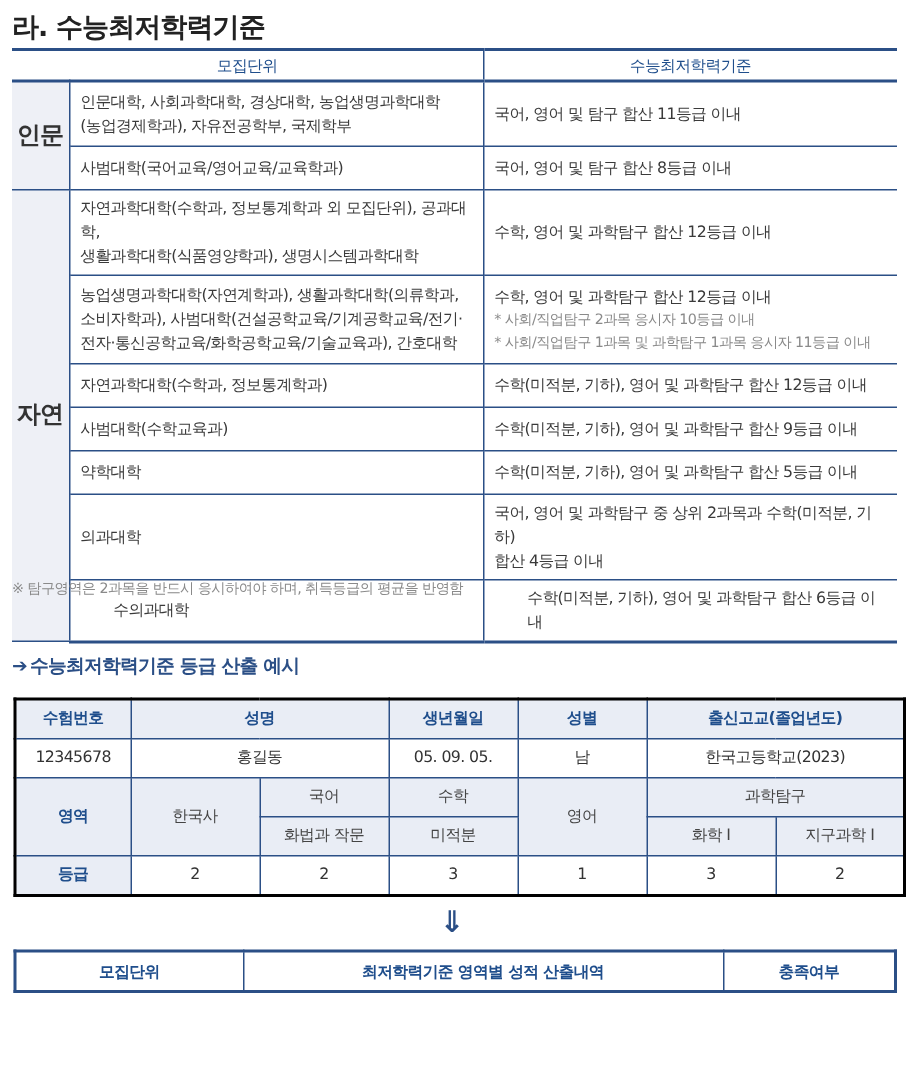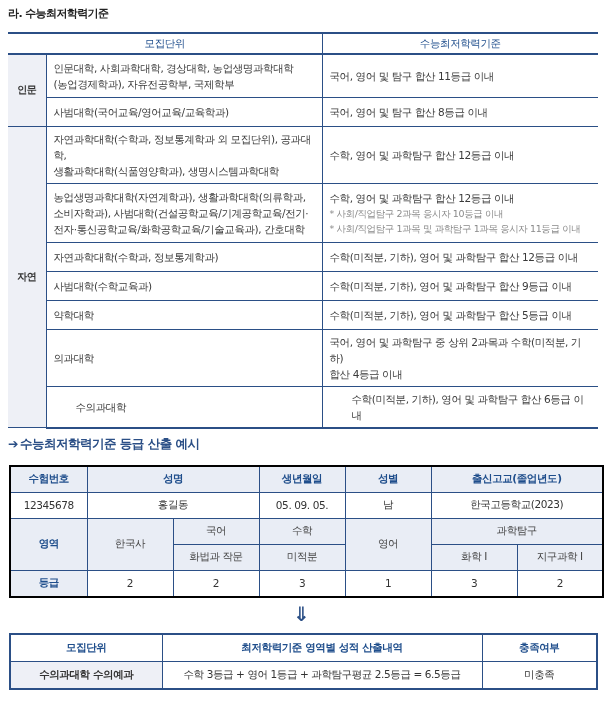--- a/index.html
+++ b/index.html
@@ -1,29 +1,29 @@
 <!DOCTYPE html>
 <html><head>
 <meta charset="utf-8">
 <style>
   * { box-sizing: border-box; margin: 0; padding: 0; }
   html, body { width: 606px; height: 718px; background: #ffffff; overflow: hidden; }
   body { font-family: "DejaVu Sans", "Liberation Sans", sans-serif; color: #333333; position: relative; font-size: 10.5px; letter-spacing: -0.4px; }
 
-  .section-title { position: absolute; left: 8px; top: 6px; font-size: 11px; font-weight: bold; color: #222; letter-spacing: -0.6px; }
+  .section-title { position: absolute; left: 8px; top: 6px; font-size: 18px; font-weight: bold; color: #222; letter-spacing: -0.6px; }
 
   
   .t1 { position: absolute; left: 8px; top: 32px; width: 590px; border-collapse: collapse; table-layout: fixed; }
   .t1 th, .t1 td { border: 1px solid #2b4f86; vertical-align: middle; }
   .t1 tr:first-child th { border-top: 2px solid #2b4f86; border-bottom: 2px solid #2b4f86; }
   .t1 tr:last-child td { border-bottom: 2px solid #2b4f86; padding-left: 29px; }
   .t1 th { height: 21px; color: #1f4e8c; font-weight: normal; font-size: 10.5px; text-align: center; background: #fff; }
   .t1 .first-col { border-left: none; }
   .t1 .last-col { border-right: none; }
-  .t1 .grp { background: #eef0f6; color: #333; font-weight: bold; text-align: center; font-size: 10px; }
+  .t1 .grp { background: #eef0f6; color: #333; font-weight: bold; text-align: center; font-size: 16px; }
   .t1 td.unit, .t1 td.crit { padding: 4px 7px; line-height: 16px; color: #3a3a3a; }
   .t1 .note { color: #8a8a8a; font-size: 9.5px; line-height: 15px; display: block; }
 
   .footnotes { position: absolute; left: 8px; top: 385px; font-size: 9.5px; color: #8a8a8a; line-height: 16px; }
 
   .sub-title { position: absolute; left: 8px; top: 436px; font-size: 12.5px; font-weight: bold; color: #2b4f86; letter-spacing: -0.5px; }
   .sub-title .arrow { margin-right: 2px; }
 
   
   .t2 { position: absolute; left: 9px; top: 465px; width: 587px; border-collapse: collapse; table-layout: fixed; border: 2px solid #000000; }
@@ -110,20 +110,21 @@
     </td>
   </tr>
   <tr style="height:29px">
     <td class="unit">수의과대학</td>
     <td class="crit last-col">수학(미적분, 기하), 영어 및 과학탐구 합산 6등급 이내</td>
   </tr>
 </tbody>
   </table>
 
 <div class="footnotes">
+  <div>※ 탐구영역은 2과목을 반드시 응시하여야 하며, 취득등급의 평균을 반영함</div>
 </div>
 
 <div class="sub-title">
   <span class="arrow">➔</span><span>수능최저학력기준 등급 산출 예시</span>
 </div>
 
 <table class="t2">
   <colgroup>
     <col style="width:77px">
       <col style="width:86px">
@@ -181,19 +182,14 @@
       <col style="width:152px">
       <col style="width:320px">
       <col style="width:115px">
     </colgroup>
   <tbody>
       <tr>
     <td class="h">모집단위</td>
     <td class="h">최저학력기준 영역별 성적 산출내역</td>
     <td class="h">충족여부</td>
   </tr>
-  <tr>
-    <td class="unit-cell">수의과대학 수의예과</td>
-    <td>수학 3등급 + 영어 1등급 + 과학탐구평균 2.5등급 = 6.5등급</td>
-    <td>미충족</td>
-  </tr>
 </tbody>
   </table>
 
 </body></html>

